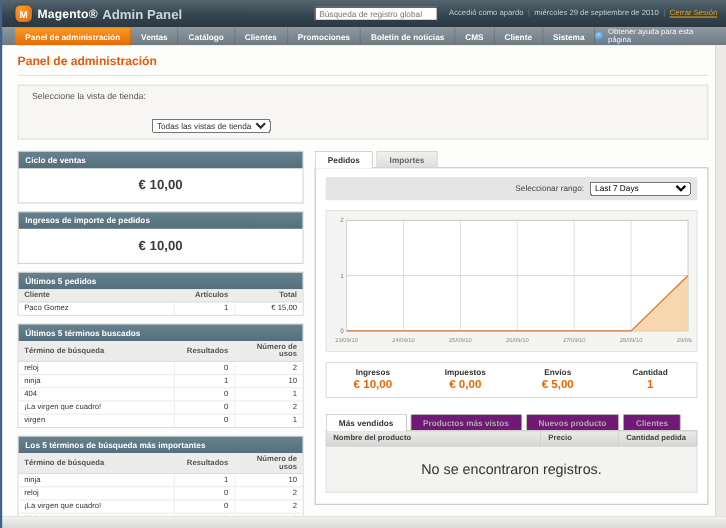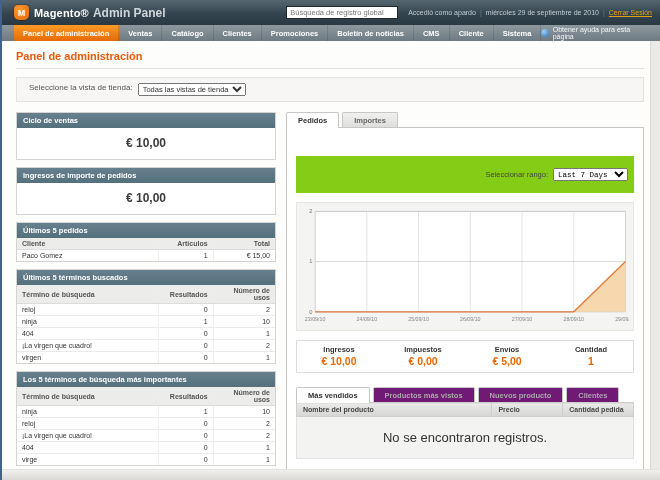--- a/index.html
+++ b/index.html
@@ -25,21 +25,21 @@
   .nav-item { display:flex; align-items:center; padding:0 9px; border-right:1px solid rgba(0,0,0,.12); cursor:pointer; white-space:nowrap; }
   .nav-item.active { background:linear-gradient(#fb9a26,#e66a02); }
   .nav-help { margin-left:auto; display:flex; align-items:center; font-weight:normal; padding-right:16px; font-size:7px; color:#f4f6f7; cursor:pointer; }
   .help-globe { width:8px; height:8px; border-radius:50%; background:radial-gradient(circle at 35% 30%,#9fd0f5,#2f72b8); display:inline-block; margin-right:4px; }
 
   
   .content { padding:9px 16px 0 16px; }
   .page-title { color:#e85a0a; font-size:11px; font-weight:bold; }
   .title-rule { border:none; border-top:1px solid #e2e1de; margin:6px 0 8px; }
   .store-bar { background:#f7f6f4; border:1px solid #e3e2df; padding:5px 12px; font-size:8px; color:#555; margin-bottom:10px; display:flex; align-items:flex-start; }
-  .store-bar select { font-size:7.5px; margin-left:5px; height:13px; font-family:"Liberation Sans", sans-serif; color:#333; }
+  .store-bar select { font-size:7.5px; margin-left:5px; height:13px; font-family:"Liberation Sans", sans-serif; color:#333;margin-top:25px; }
 
   .columns { display:flex; gap:10px; }
   .left-col { width:260px; flex:none; }
   .right-col { flex:1; min-width:0; }
 
   
   .dash-box { border:1px solid #d4d4d2; background:#fff; margin-bottom:7px; }
   .dash-box-header { background:linear-gradient(#67808d,#54707d); color:#fff; font-size:7.5px; font-weight:bold; padding:3px 6px; }
   .big-value { text-align:center; font-size:12px; font-weight:bold; color:#3b3b3b; padding:8px 0 9px; }
   .mini-table { width:100%; border-collapse:collapse; font-size:7px; color:#333; }
@@ -47,22 +47,22 @@
   .mini-table th:not(:first-child), .mini-table td:not(:first-child) { text-align:right; border-left:1px solid #eeeeec; }
   .mini-table td { padding:2px 5px; border-top:1px solid #ebebe9; background:#fff; }
   .col-term { width:55%; } .col-res { width:21%; } .col-uses { width:24%; }
 
   
   .tabs-row { display:flex; position:relative; z-index:2;align-items:flex-end; }
   .tab { padding:3px 11px 2px; font-size:7.5px; font-weight:bold; border:1px solid #c7c7c5; border-bottom:none; background:linear-gradient(#f0f0ef,#dededc); color:#666; margin-right:3px; border-radius:2px 2px 0 0; cursor:pointer; white-space:nowrap; }
   .tab.active { background:#fff; color:#333; padding-bottom:3px; margin-bottom:-1px; }
   .tab.disabled { color:#aaa; background:#701a75; cursor:default; }
   .panel { border:1px solid #c7c7c5; background:#fff; padding:8px 9px 10px; }
-  .range-bar { background:#84cc16; padding:12px 6px; text-align:right; font-size:7.5px; color:#444; margin-bottom:9px; display:flex; justify-content:flex-end; align-items:center;margin-top:20px; }
-  .range-bar select { font-size:7.5px; margin-left:5px; height:13px; width:75px; font-family:Liberation Mono, monospace; }
+  .range-bar { background:#e5e5e5; padding:4px 6px; text-align:right; font-size:7.5px; color:#444; margin-bottom:9px; display:flex; justify-content:flex-end; align-items:center; }
+  .range-bar select { font-size:7.5px; margin-left:5px; height:13px; width:92px; font-family:Liberation Sans, sans-serif; }
 
   .chart-wrap { background:#f4f4f2; border:1px solid #e4e4e1; padding:3px 4px 1px; margin-bottom:9px; }
   .chart-wrap svg { display:block; width:100%; height:auto; }
 
   .stats-row { border:1px solid #ddddda; display:flex; padding:4px 0 5px; margin-bottom:14px; background:#fff; }
   .stat { flex:1; text-align:center; }
   .stat-label { font-size:7.5px; font-weight:bold; color:#333; }
   .stat-value { font-size:10.5px; font-weight:bold; color:#eb6702; margin-top:1px; }
 
   .grid-table { width:100%; border-collapse:collapse; font-size:7px; border:1px solid #d6d6d4; }

